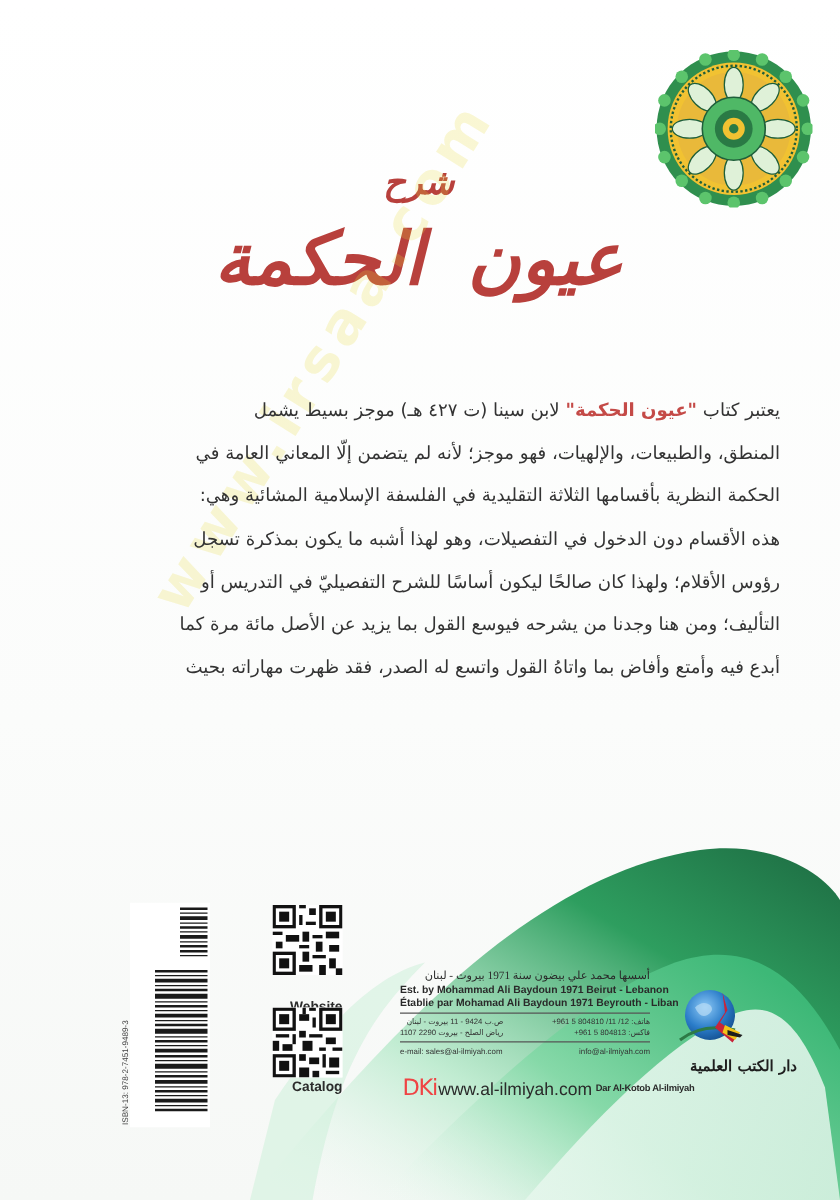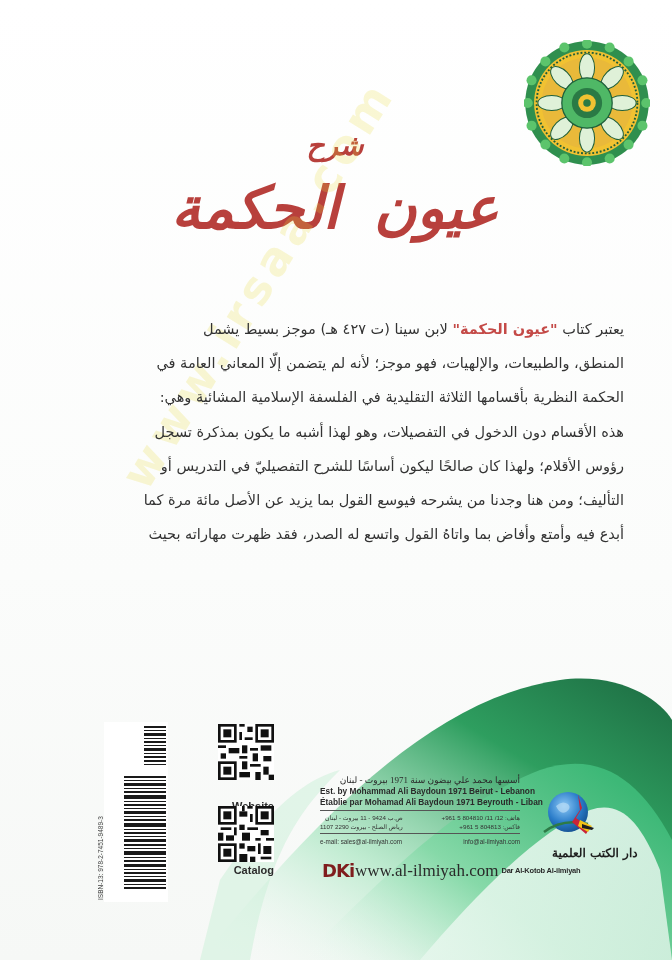--- a/index.html
+++ b/index.html
@@ -81,22 +81,22 @@
       font-size: 8.3px; line-height: 11px; white-space: nowrap; text-align: right;
     }
     .pub .rule { height: 1px; background: #555; margin: 2px 0; }
     .pub .contacts { display: flex; justify-content: space-between; font-size: 6.2px; line-height: 9px;
       font-family: "Liberation Sans", sans-serif; color: #333; white-space: nowrap; }
     .pub .contacts div { direction: rtl; text-align: right; }
     .pub .emails { display: flex; justify-content: space-between; font-size: 6.3px; line-height: 9px;
       font-family: "Liberation Sans", sans-serif; color: #333; margin-top: 3px; white-space: nowrap; }
 
     .dki-row { position: absolute; left: 322px; top: 860px; display: flex; align-items: center; white-space: nowrap; }
-    .dki-logo { font-family: "DejaVu Sans", sans-serif; font-weight: bold; font-size: 18px; color: #7f1d1d; letter-spacing: -1px; }
-    .dki-url { font-family: Liberation Serif, serif; font-size: 17px; color: #2a2a2a; margin-left: 1px; }
+    .dki-logo { font-family: "DejaVu Sans", sans-serif; font-weight: normal; font-size: 18px; color: #ef4444; letter-spacing: -1px; }
+    .dki-url { font-family: Liberation Sans, sans-serif; font-size: 14px; color: #2a2a2a; margin-left: 1px; }
     .dki-name { font-family: Liberation Sans, sans-serif; font-weight: bold; font-size: 7.5px; color: #2a2a2a; margin-left: 3px; letter-spacing: -0.2px; }
 
     .globe { position: absolute; left: 542px; top: 788px; width: 60px; height: 56px; }
     .brand-ar {
       position: absolute; left: 552px; top: 846px; direction: rtl;
       font-family: "DejaVu Serif", serif; font-weight: bold; font-size: 12px; color: #1e1e1e; white-space: nowrap;
     }
   </style>
 </head>
 <body>

